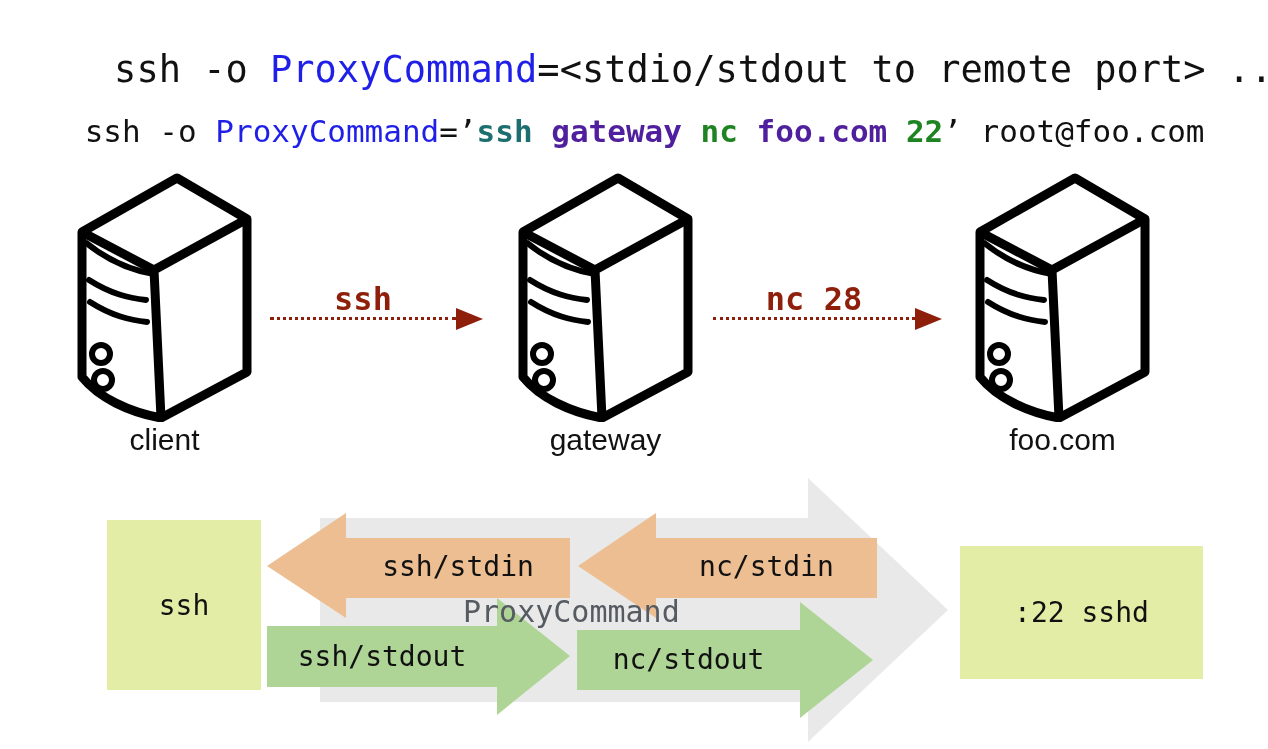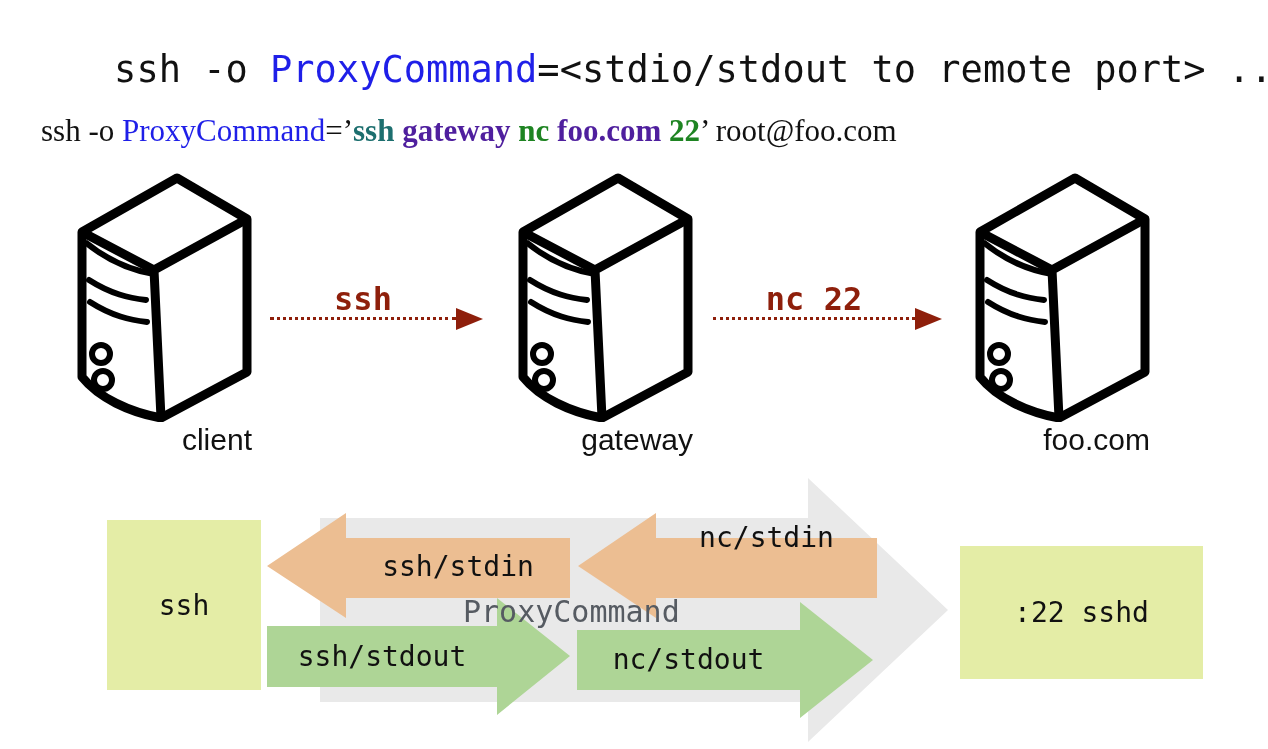--- a/index.html
+++ b/index.html
@@ -17,28 +17,28 @@
   html,body{margin:0;padding:0;background:#fff;}
   #stage{
     position:relative;width:1268px;height:749px;background:#fff;overflow:hidden;
     font-family:"DejaVu Sans Mono",monospace;
   }
   .mono{font-family:"DejaVu Sans Mono",monospace;white-space:pre;}
   .abs{position:absolute;}
 
   
   #title-line{left:25px;top:4px;font-size:37px;line-height:44px;color:#111;}
-  #command-line{left:10px;top:74px;font-size:31px;line-height:38px;color:#111;font-family:Liberation Serif, serif;}
+  #command-line{left:10px;top:74px;font-size:31px;line-height:38px;color:#111;}
   .kw{color:var(--keyword-blue);}
   .tok-teal{color:var(--cmd-teal);font-weight:bold;}
   .tok-purple{color:var(--cmd-purple);font-weight:bold;}
   .tok-green{color:var(--cmd-green);font-weight:bold;}
 
   
-  .server{width:175px;text-align:right;}
+  .server{width:175px;text-align:center;}
   .server-label{
     font-family:"Liberation Sans",sans-serif;font-size:30px;line-height:32px;
     color:#111;margin-top:2px;
   }
 
   
   .net-label{
     font-size:32px;line-height:32px;font-weight:bold;color:var(--arrow-red);
     text-align:center;
   }
@@ -107,21 +107,21 @@
       <circle cx="24" cy="182" r="9" fill="#fff" stroke="#000" stroke-width="6"></circle>
       <circle cx="26" cy="208" r="9" fill="#fff" stroke="#000" stroke-width="6"></circle>
     </svg>
     <div class="server-label">foo.com</div>
   </div>
 
   <div class="abs net-label mono" style="left:270px;top:283px;width:186px;">ssh</div>
   <div class="abs net-line" style="left:270px;top:317px;width:186px;"></div>
   <div class="abs net-head" style="left:456px;top:308px;"></div>
 
-  <div class="abs net-label mono" style="left:713px;top:283px;width:202px;">nc 22</div>
+  <div class="abs net-label mono" style="left:713px;top:283px;width:202px;">nc 28</div>
   <div class="abs net-line" style="left:713px;top:317px;width:202px;"></div>
   <div class="abs net-head" style="left:915px;top:308px;"></div>
 
   <svg class="abs" style="left:320px;top:478px;z-index:1;" width="628" height="264" viewBox="0 0 628 264">
     <path class="fill-gray" d="M0,40 L488,40 L488,0 L628,132 L488,264 L488,224 L0,224 Z"></path>
   </svg>
 
   <svg class="abs" style="left:267px;top:513px;z-index:2;" width="303" height="105" viewBox="0 0 303 105">
     <path class="fill-orange" d="M0,53 L79,0 L79,25 L303,25 L303,85 L79,85 L79,105 Z"></path>
   </svg>
@@ -129,21 +129,21 @@
     <path class="fill-orange" d="M0,53 L78,0 L78,25 L299,25 L299,85 L78,85 L78,105 Z"></path>
   </svg>
   <svg class="abs" style="left:267px;top:598px;z-index:2;" width="303" height="117" viewBox="0 0 303 117">
     <path class="fill-green" d="M0,28 L230,28 L230,0 L303,58 L230,117 L230,89 L0,89 Z"></path>
   </svg>
   <svg class="abs" style="left:577px;top:602px;z-index:2;" width="296" height="116" viewBox="0 0 296 116">
     <path class="fill-green" d="M0,28 L223,28 L223,0 L296,58 L223,116 L223,88 L0,88 Z"></path>
   </svg>
 
   <div class="abs flow-label mono" style="left:346px;top:553px;width:224px;z-index:3;">ssh/stdin</div>
-  <div class="abs flow-label mono" style="left:656px;top:524px;width:221px;z-index:3;">nc/stdin</div>
+  <div class="abs flow-label mono" style="left:656px;top:553px;width:221px;z-index:3;">nc/stdin</div>
   <div class="abs flow-label mono" style="left:577px;top:646px;width:223px;z-index:3;">nc/stdout</div>
   <div class="abs flow-label mono" style="left:267px;top:643px;width:230px;z-index:3;">ssh/stdout</div>
 
   <div class="abs mono" id="proxy-label" style="left:463px;top:596px;z-index:4;">ProxyCommand</div>
 
   <div class="abs flow-box mono" style="left:107px;top:520px;width:154px;height:170px;z-index:1;">ssh</div>
   <div class="abs flow-box mono" style="left:960px;top:546px;width:243px;height:133px;z-index:1;">:22 sshd</div>
 
 </div>
 

